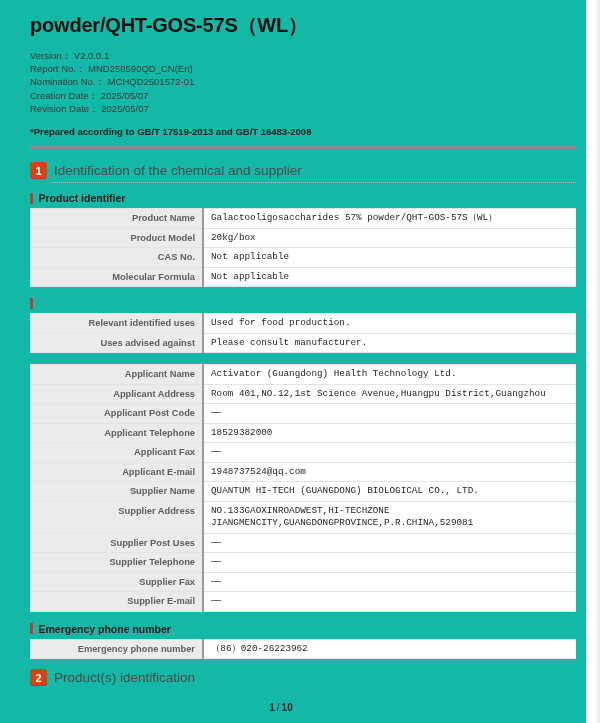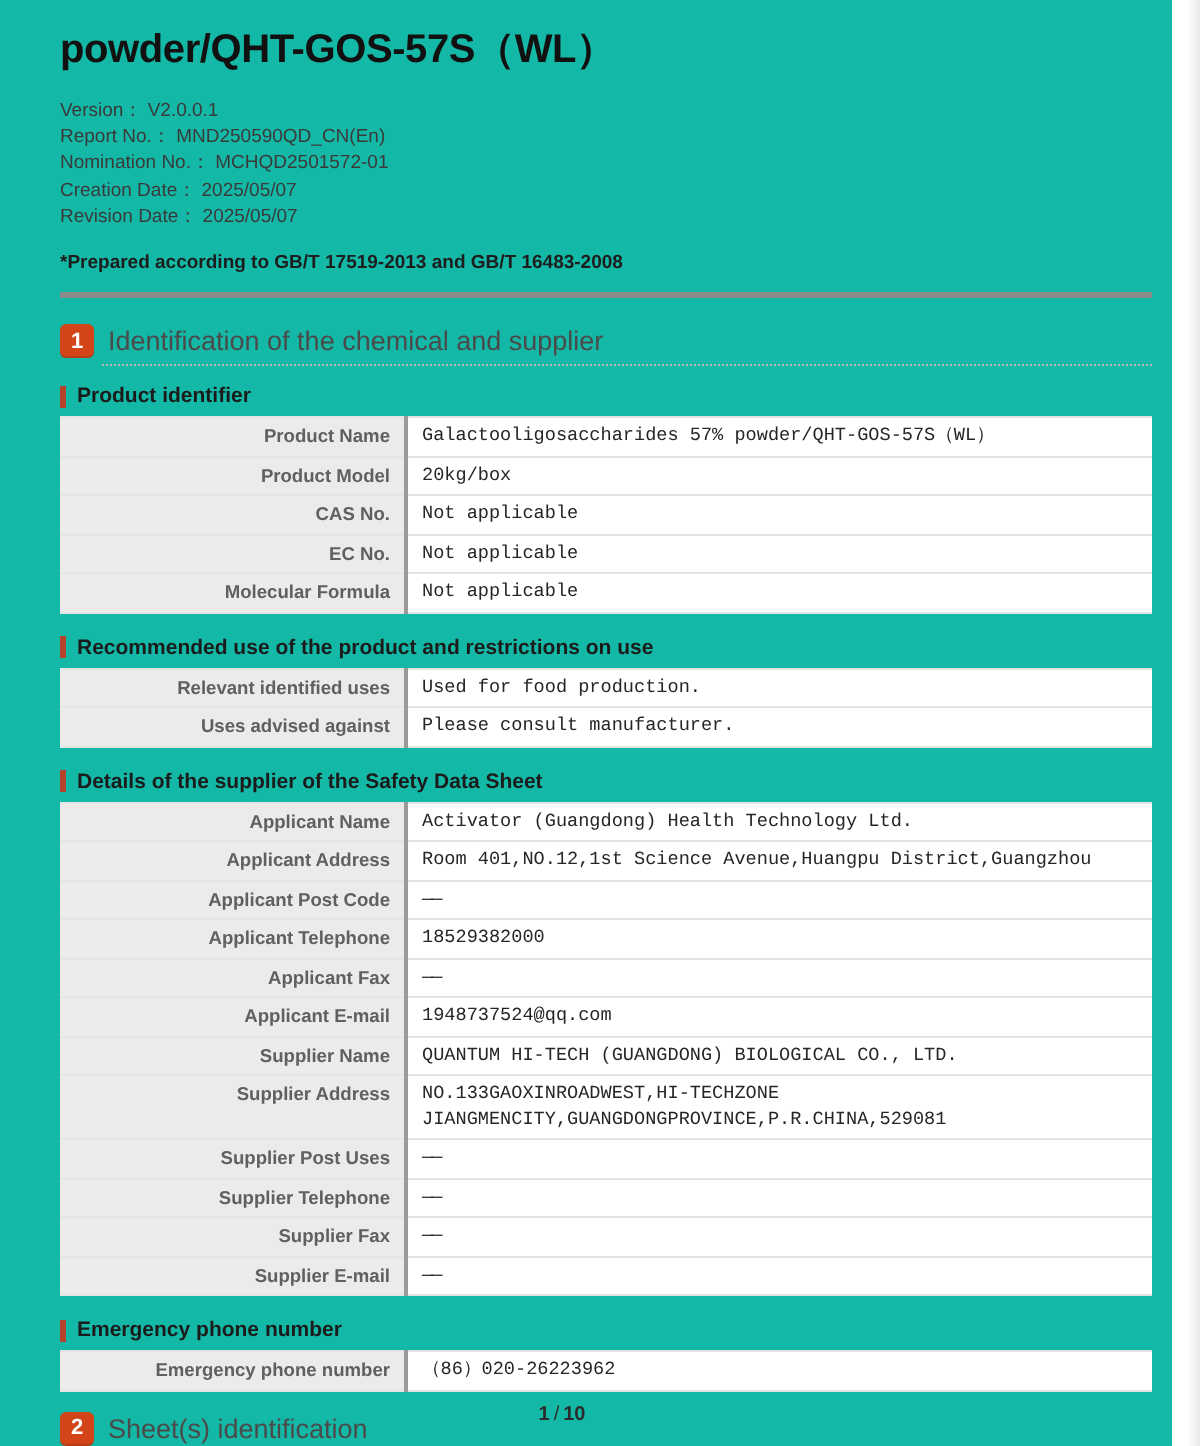--- a/index.html
+++ b/index.html
@@ -263,51 +263,42 @@
         </tr>
         <tr>
           <td class="k">Product Model</td>
           <td class="v">20kg/box</td>
         </tr>
         <tr>
           <td class="k">CAS No.</td>
           <td class="v">Not applicable</td>
         </tr>
         <tr>
-          <td class="k">EC No.</td>
-          <td class="v">Not applicable</td>
-        </tr>
-        <tr>
           <td class="k">Molecular Formula</td>
           <td class="v">Not applicable</td>
         </tr>
       </tbody>
     </table>
 
     <div class="sub-head">
       <div class="sub-bar"></div>
-      <div class="sub-title">Recommended use of the product and restrictions on use</div>
     </div>
     <table class="dtable">
       <tbody>
         <tr>
           <td class="k">Relevant identified uses</td>
           <td class="v">Used for food production.</td>
         </tr>
         <tr>
           <td class="k">Uses advised against</td>
           <td class="v">Please consult manufacturer.</td>
         </tr>
       </tbody>
     </table>
 
-    <div class="sub-head">
-      <div class="sub-bar"></div>
-      <div class="sub-title">Details of the supplier of the Safety Data Sheet</div>
-    </div>
     <table class="dtable">
       <tbody>
         <tr>
           <td class="k">Applicant Name</td>
           <td class="v">Activator (Guangdong) Health Technology Ltd.</td>
         </tr>
         <tr>
           <td class="k">Applicant Address</td>
           <td class="v">Room 401,NO.12,1st Science Avenue,Huangpu District,Guangzhou</td>
         </tr>
@@ -365,21 +356,21 @@
       <tbody>
         <tr>
           <td class="k">Emergency phone number</td>
           <td class="v">（86）020-26223962</td>
         </tr>
       </tbody>
     </table>
 
     <div class="section-head">
       <div class="sec-badge">2</div>
-      <div class="sec-title">Sheet(s) identification</div>
+      <div class="sec-title">Product(s) identification</div>
     </div>
 
   </div>
 
   <div class="footer">
     <span>1</span><span class="slash">/</span><span>10</span>
   </div>
 </div>
 
 </body></html>

